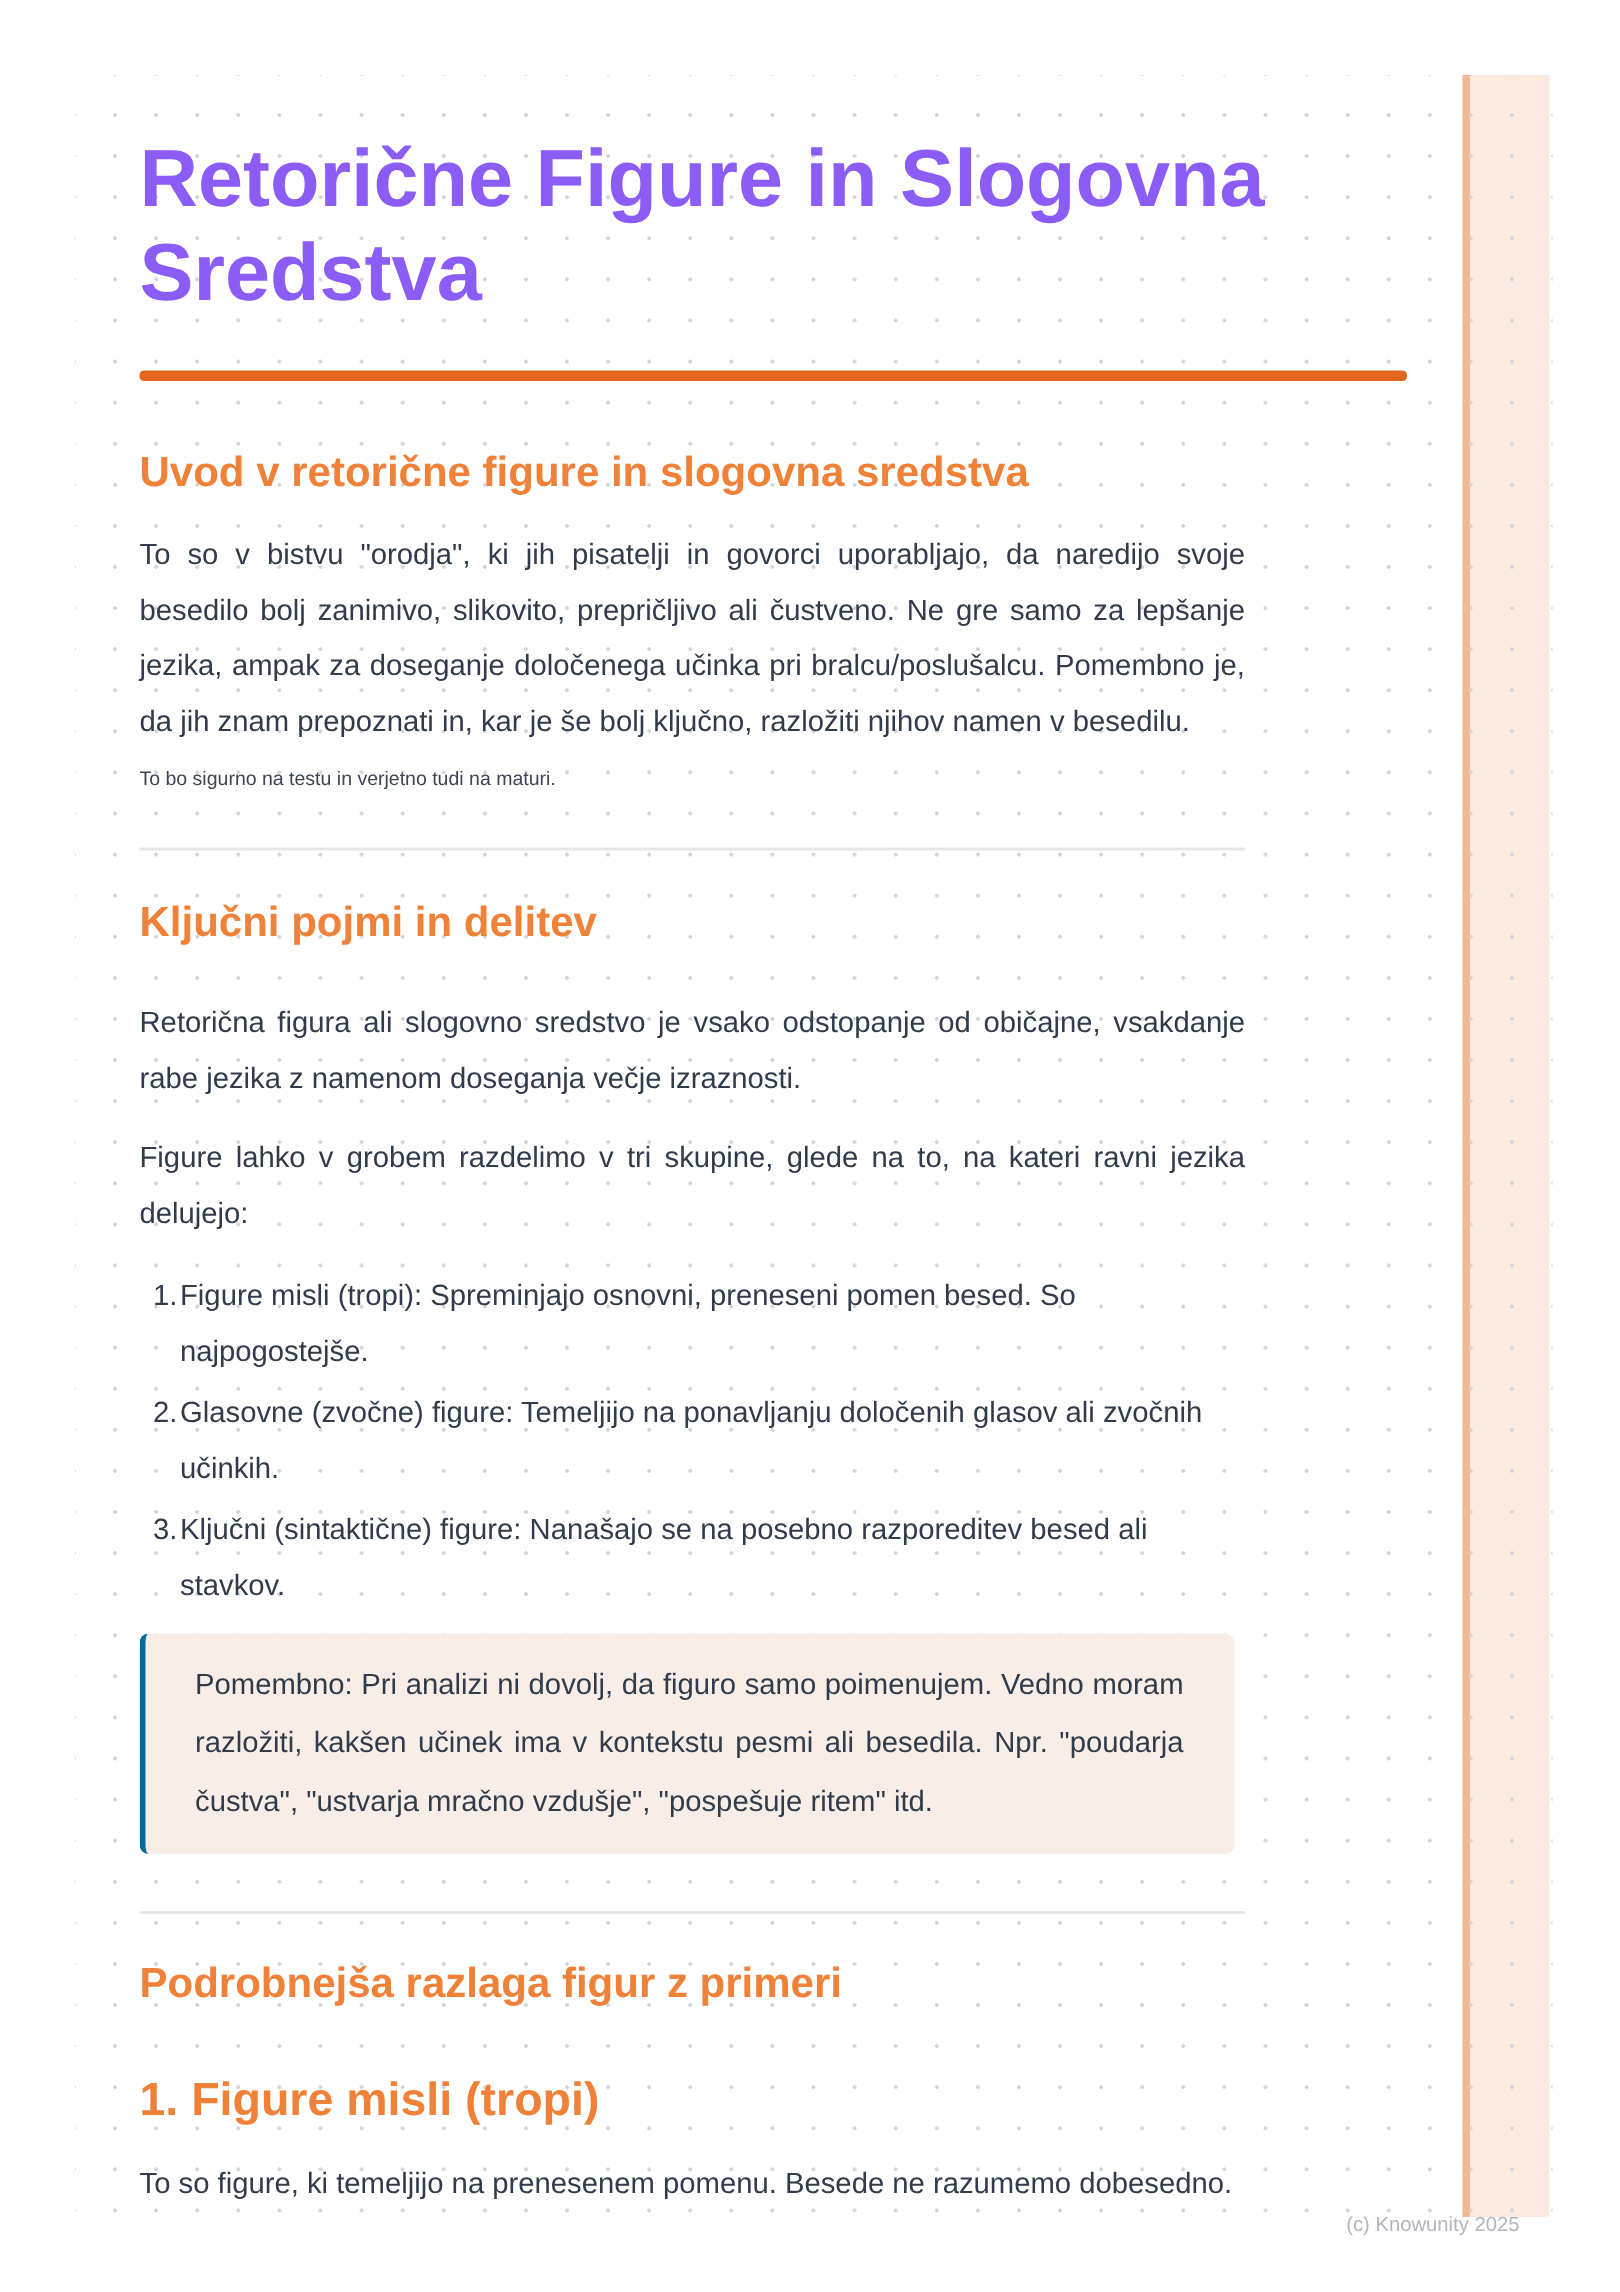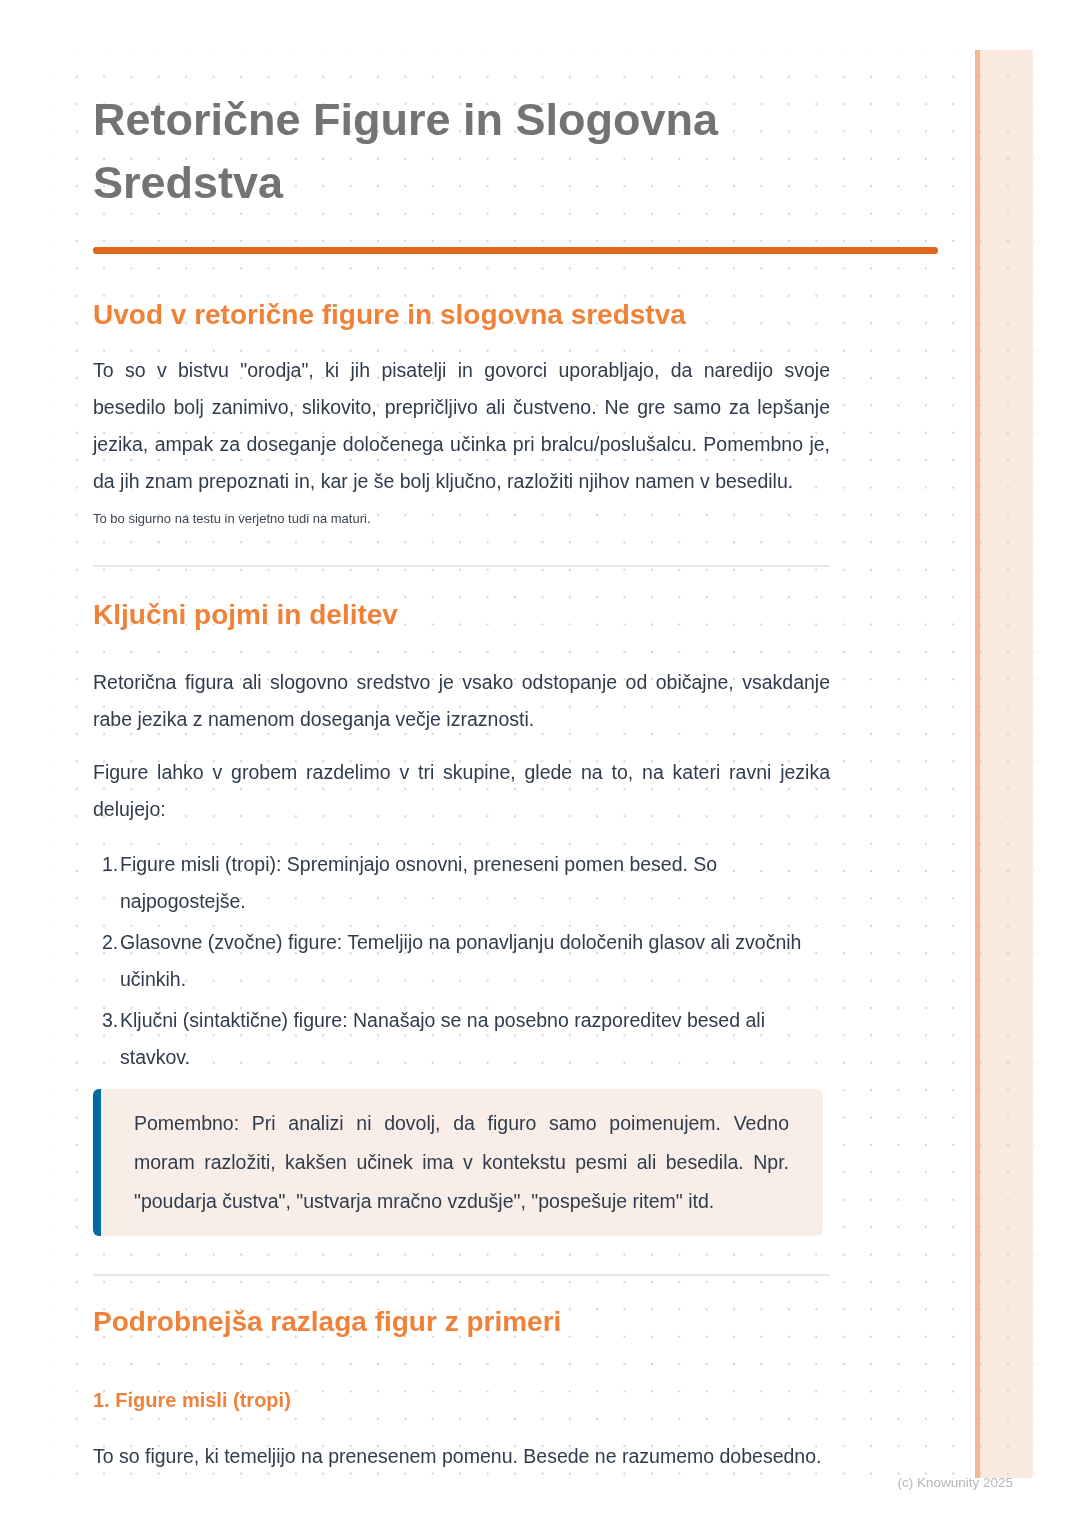--- a/index.html
+++ b/index.html
@@ -36,44 +36,44 @@
   }
   .content {
     position: absolute;
     left: 93px; top: 0;
     width: 845px;
     padding-top: 88px;
     z-index: 3;
     color: #303c4b;
   }
   .doc-title {
-    font-size: 45px;
+    font-size: 54px;
     line-height: 63px;
     font-weight: 700;
-    color: #737373;
+    color: #8b5cf6;
     width: 760px;
   }
   .title-rule {
     margin-top: 33px;
     width: 845px;
     height: 7px;
     background: #e2661e;
     border-radius: 3px;
   }
   .h2 {
     font-size: 28px;
     line-height: 36px;
     font-weight: 700;
     color: #ef8238;
   }
   .h2-intro   { margin-top: 43px; }
   .h2-key     { margin-top: 30px; }
   .h2-detail  { margin-top: 28px; }
   .h3 {
-    font-size: 20px;
+    font-size: 31px;
     line-height: 32px;
     font-weight: 700;
     color: #ef8238;
     margin-top: 44px;
   }
   .para {
     width: 737px;
     font-size: 19.5px;
     line-height: 37px;
     text-align: justify;
@@ -111,21 +111,21 @@
   .num-item .num {
     flex: 0 0 18px;
     text-align: left;
   }
   .num-item .itext { flex: 1; }
   b, strong { font-weight: 400; }
   .callout {
     margin-top: 14px;
     width: 730px;
     background: #f9ede7;
-    border-left: 8px solid #0369a1;
+    border-left: 4px solid #0369a1;
     border-radius: 6px;
     padding: 15px 34px 15px 33px;
   }
   .callout-text {
     font-size: 19.5px;
     line-height: 39px;
     text-align: justify;
     color: #303c4b;
   }
   .watermark {

